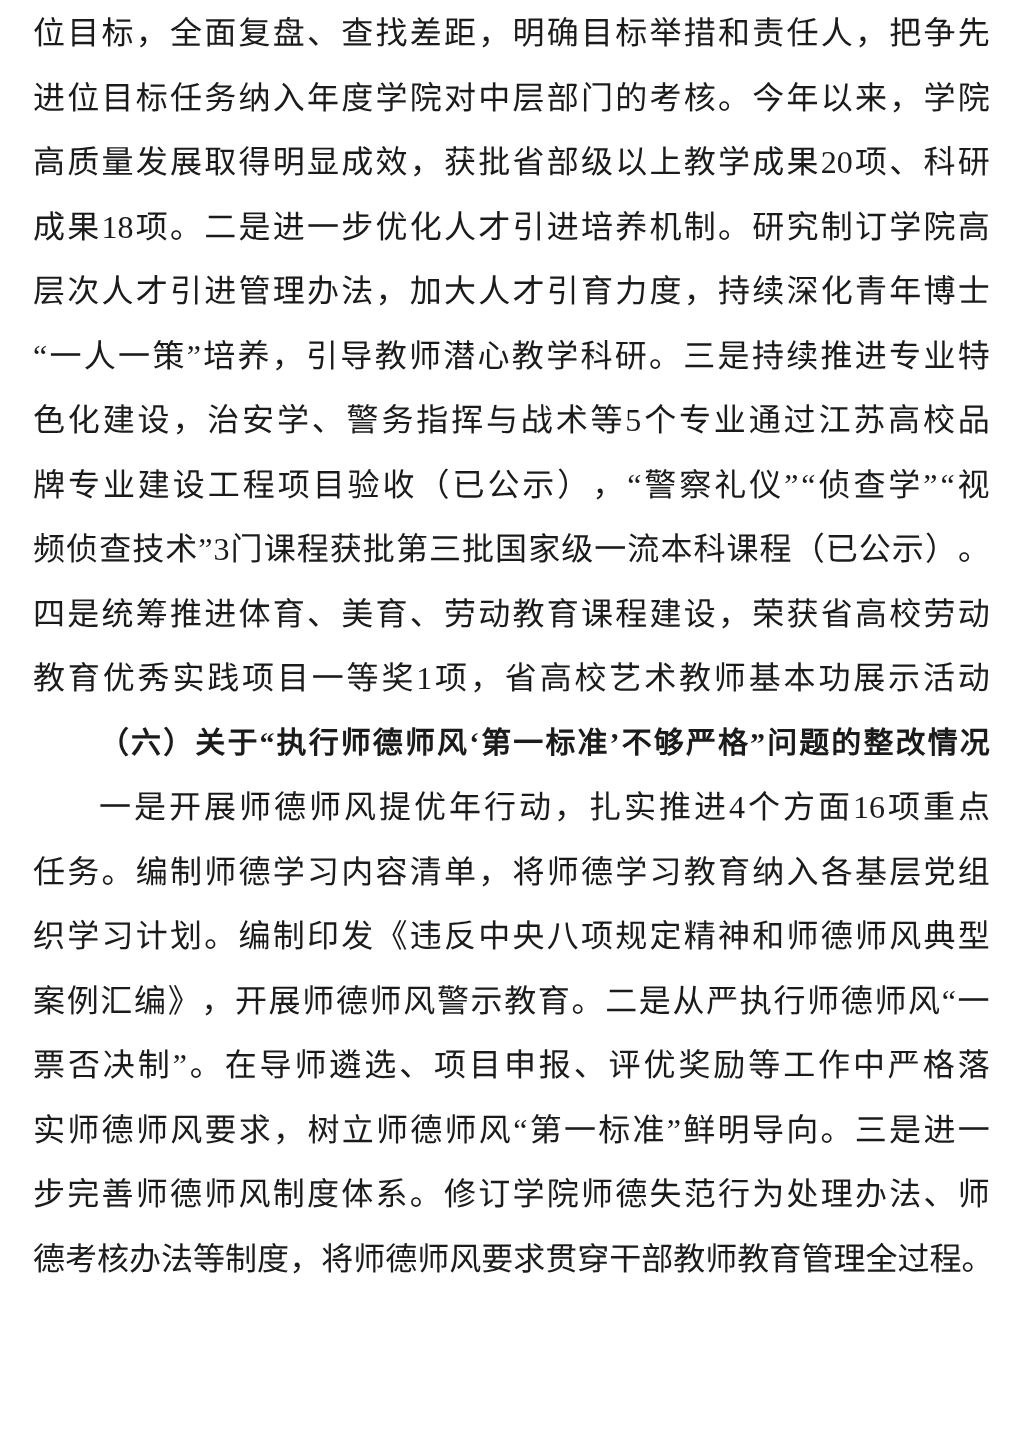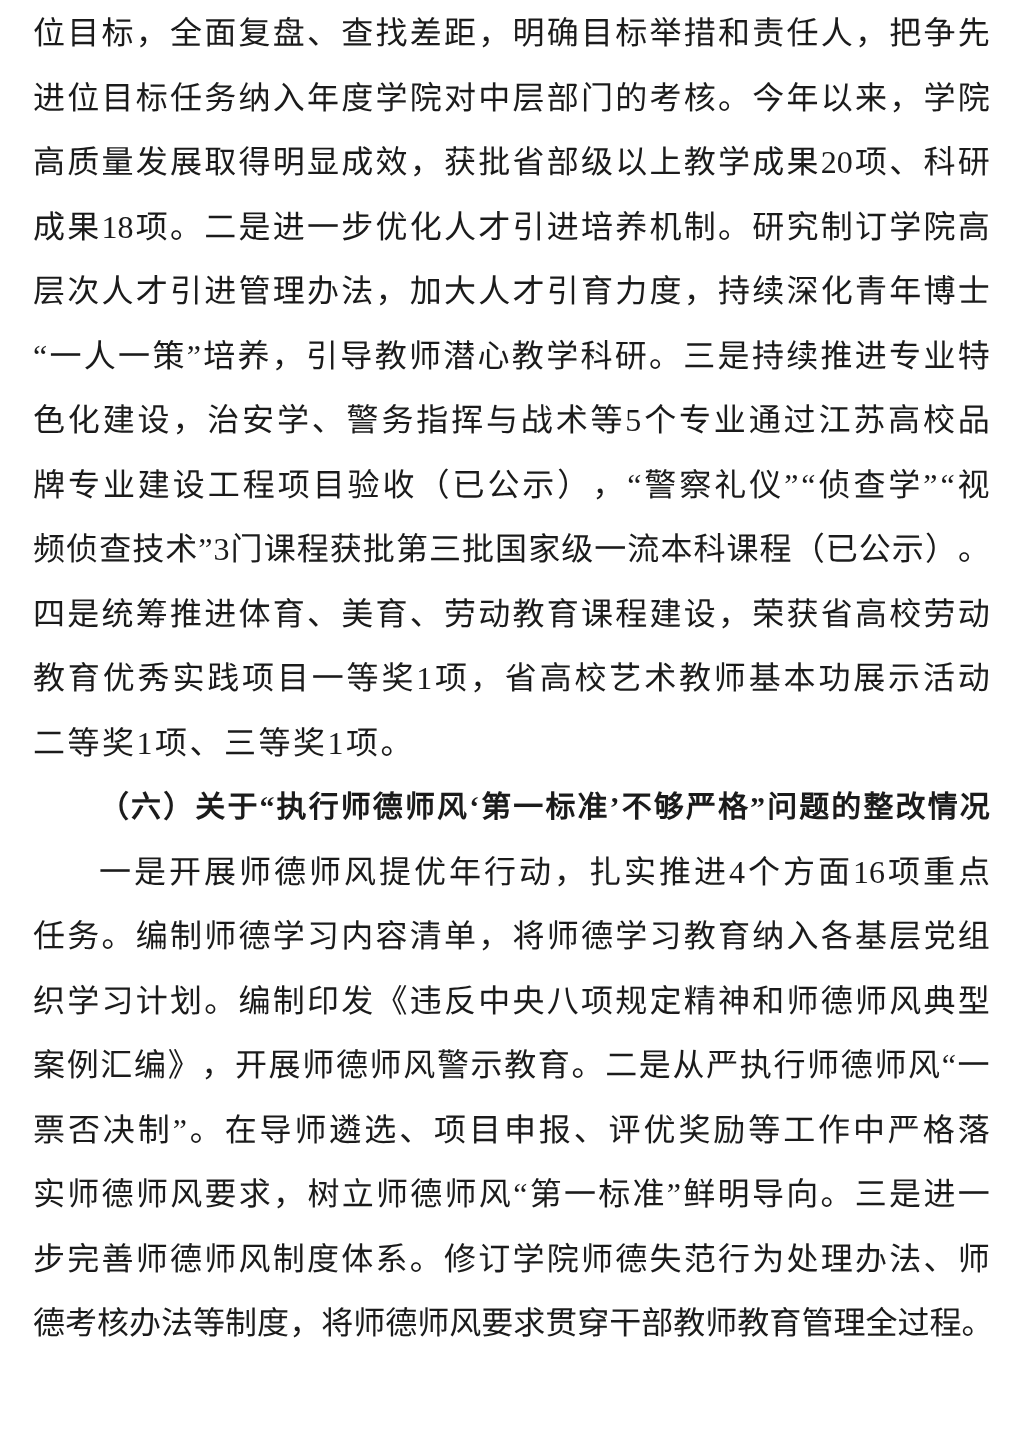--- a/index.html
+++ b/index.html
@@ -385,21 +385,20 @@
         <span>教</span>
         <span>师</span>
         <span>基</span>
         <span>本</span>
         <span>功</span>
         <span>展</span>
         <span>示</span>
         <span>活</span>
         <span>动</span>
       </div>
-      <div class="line plain">二等奖1项、三等奖1项。</div>
       <div class="line stretch indent heading">
         <span>（</span>
         <span>六</span>
         <span>）</span>
         <span>关</span>
         <span>于</span>
         <span>“</span>
         <span>执</span>
         <span>行</span>
         <span>师</span>

